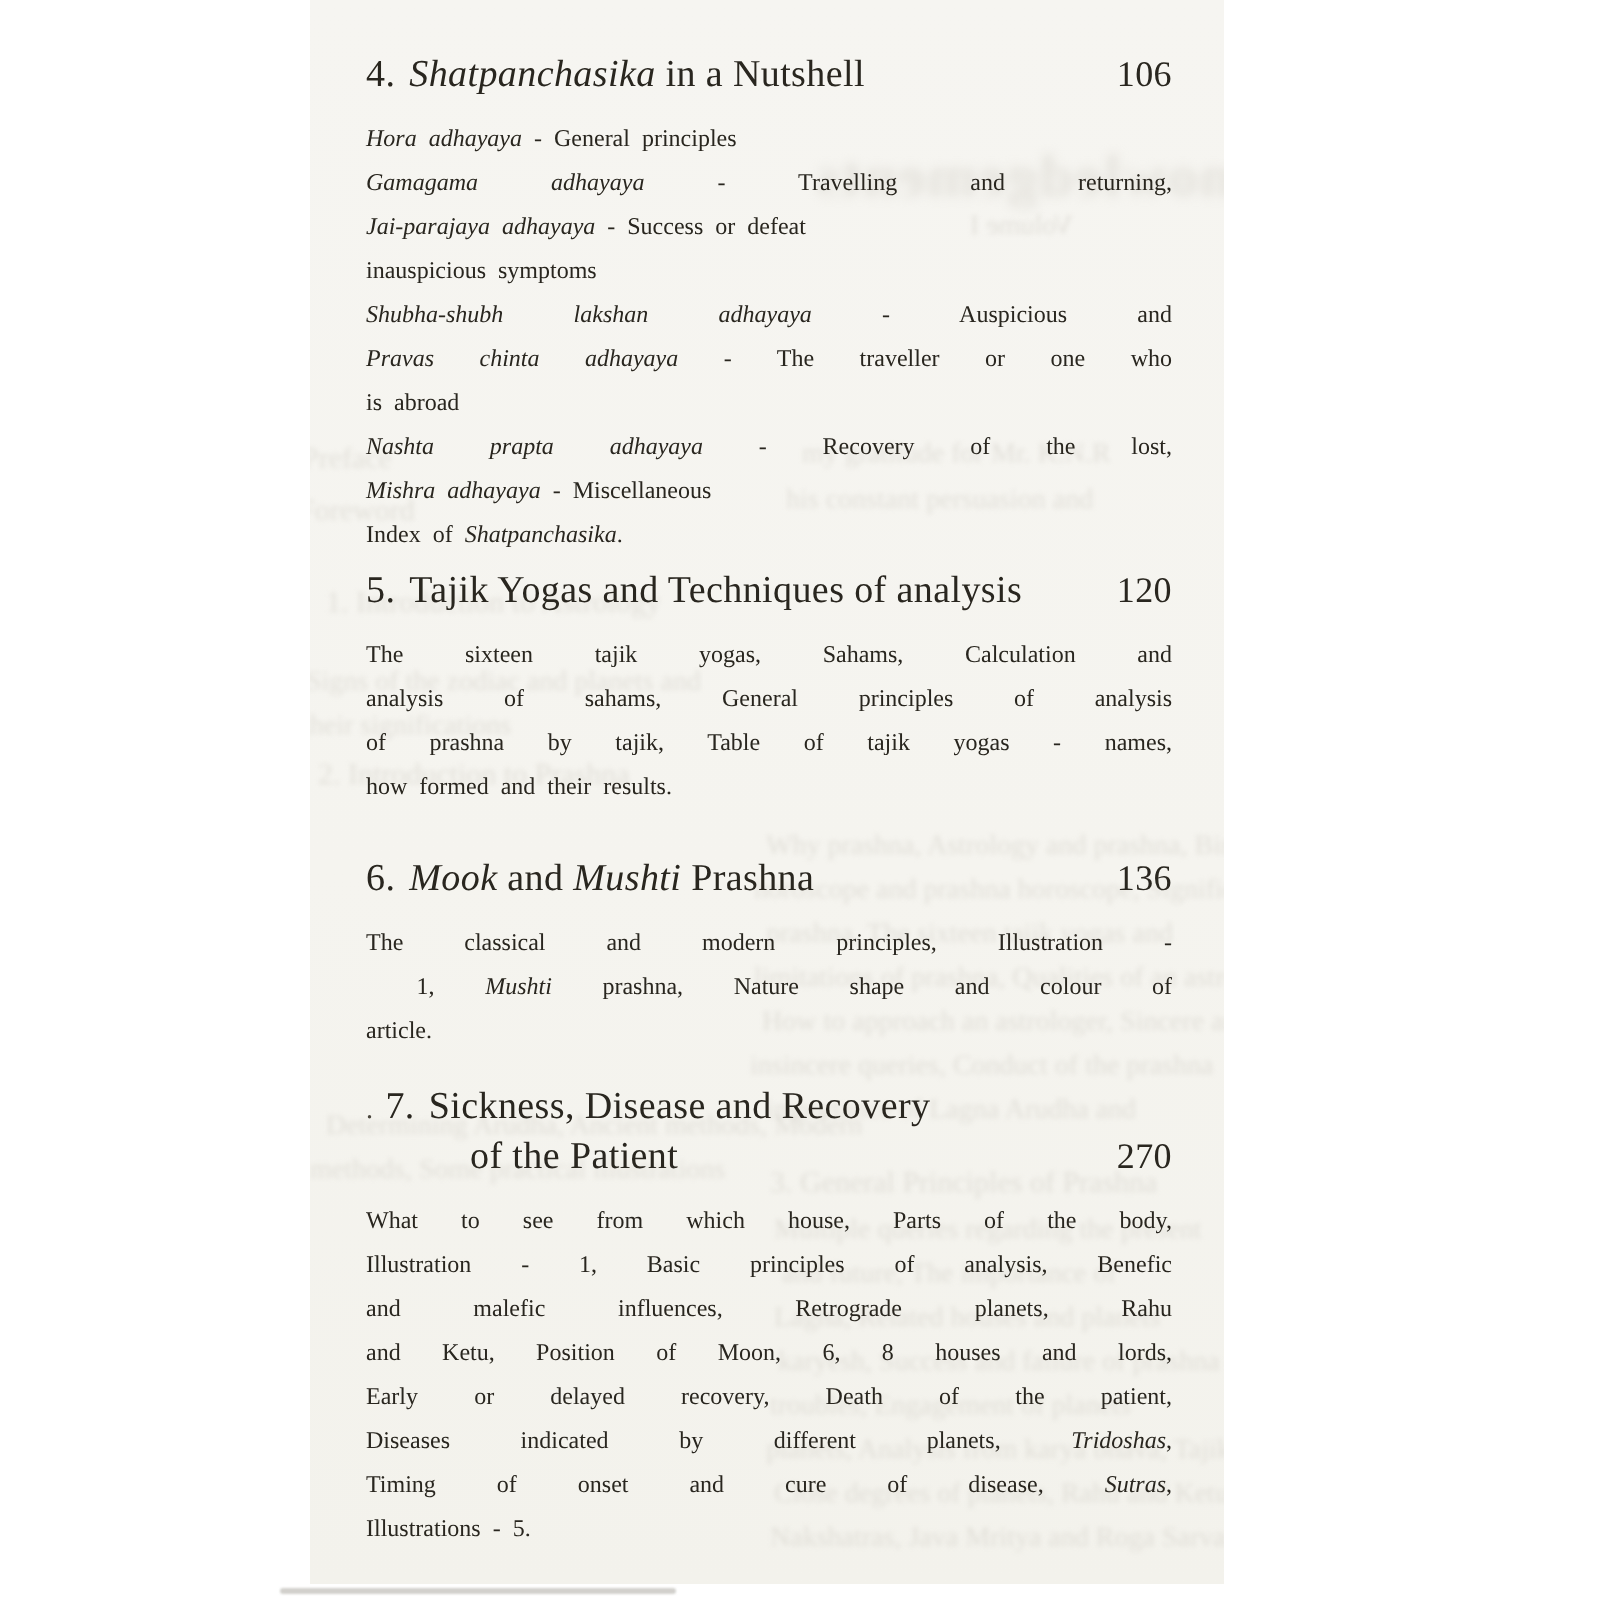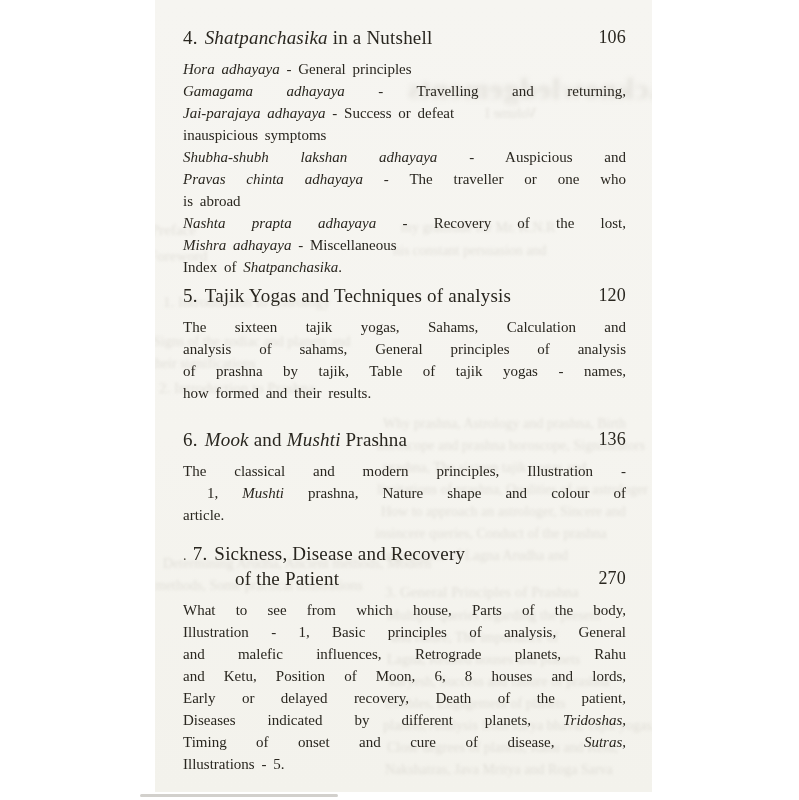--- a/index.html
+++ b/index.html
@@ -3,21 +3,21 @@
 <meta charset="utf-8">
 <style>
   html,body{margin:0;padding:0;background:#ffffff;}
   body{
     width:799px;height:800px;overflow:hidden;position:relative;
     font-family:"Liberation Serif","DejaVu Serif",serif;
   }
   .stage{position:absolute;inset:0;background:#ffffff;}
   
   .scan-page{
-    position:absolute;left:155px;top:0;width:497px;height:792px;
+    position:absolute;left:155px;top:0;width:457px;height:792px;
     background:linear-gradient(180deg,#f6f5f1 0%,#f5f4ef 55%,#f3f2ec 100%);
   }
   .ghost-layer{position:absolute;inset:0;overflow:hidden;pointer-events:none;}
   .ghost{
     position:absolute;white-space:nowrap;color:#d2cfc7;opacity:.55;
     filter:blur(1.4px);font-family:"Liberation Serif","DejaVu Serif",serif;
   }
   .ghost.mirror{transform:scaleX(-1);transform-origin:center;}
   .ghost.big{font-weight:bold;filter:blur(2.6px);opacity:.5;letter-spacing:1px;}
   
@@ -31,21 +31,21 @@
   .entry.gap-lg{margin-top:16px;}
   .heading{
     display:flex;justify-content:space-between;align-items:flex-end;
     font-size:19px;line-height:23px;letter-spacing:.2px;
   }
   .h-line{white-space:nowrap;}
   .h-line .dot{margin-right:6px;font-size:14px;color:#4a463d;}
   .h-line .num{margin-right:7px;}
   .h-line2{padding-left:52px;white-space:nowrap;}
   .pageno{font-size:18px;line-height:23px;padding-left:10px;}
-  .body{margin-top:9px;font-size:15px;line-height:22px;word-spacing:3px;}
+  .body{margin-top:9px;font-size:12px;line-height:22px;word-spacing:3px;}
   .entry-7 .body{}
   .line{min-height:22px;}
   .line.j{text-align:justify;text-align-last:justify;}
   em{font-style:italic;}
   
   .bottom-smudge{
     position:absolute;left:140px;top:794px;width:198px;height:3px;
     background:#c7c5c0;filter:blur(.6px);opacity:.8;border-radius:2px;
   }
 </style>
@@ -135,21 +135,21 @@
         <section class="entry entry-7 gap-lg">
           <div class="heading">
             <div class="heading-text">
               <div class="h-line"><span class="dot">.</span><span class="num">7.</span><span>Sickness, Disease and Recovery</span></div>
               <div class="h-line2"><span>of the Patient</span></div>
             </div>
             <div class="pageno">270</div>
           </div>
           <div class="body">
             <div class="line j"><span>What to see from which house, Parts of the body,</span></div>
-            <div class="line j"><span>Illustration - 1, Basic principles of analysis, General</span></div>
+            <div class="line j"><span>Illustration - 1, Basic principles of analysis, Benefic</span></div>
             <div class="line j"><span>and malefic influences, Retrograde planets, Rahu</span></div>
             <div class="line j"><span>and Ketu, Position of Moon, 6, 8 houses and lords,</span></div>
             <div class="line j"><span>Early or delayed recovery, Death of the patient,</span></div>
             <div class="line j"><span>Diseases indicated by different planets, </span><em>Tridoshas</em><span>,</span></div>
             <div class="line j"><span>Timing of onset and cure of disease, </span><em>Sutras</em><span>,</span></div>
             <div class="line"><span>Illustrations  -  5.</span></div>
           </div>
         </section>
       </div>
   </div>

